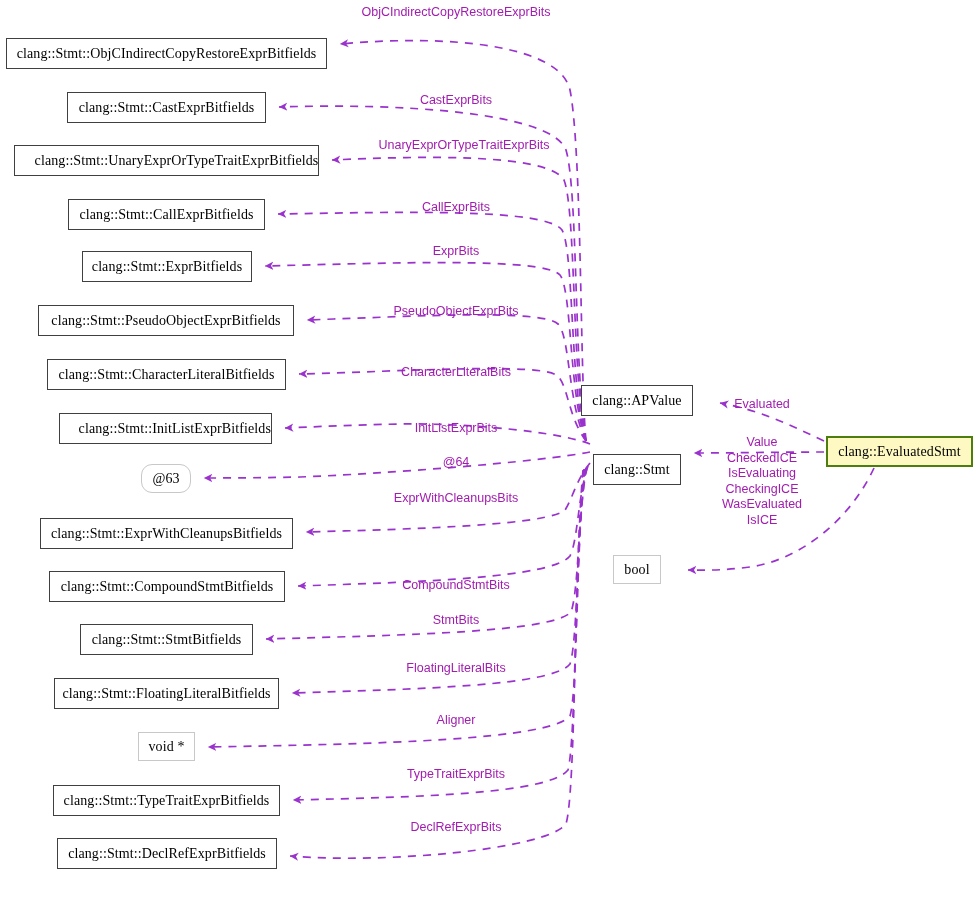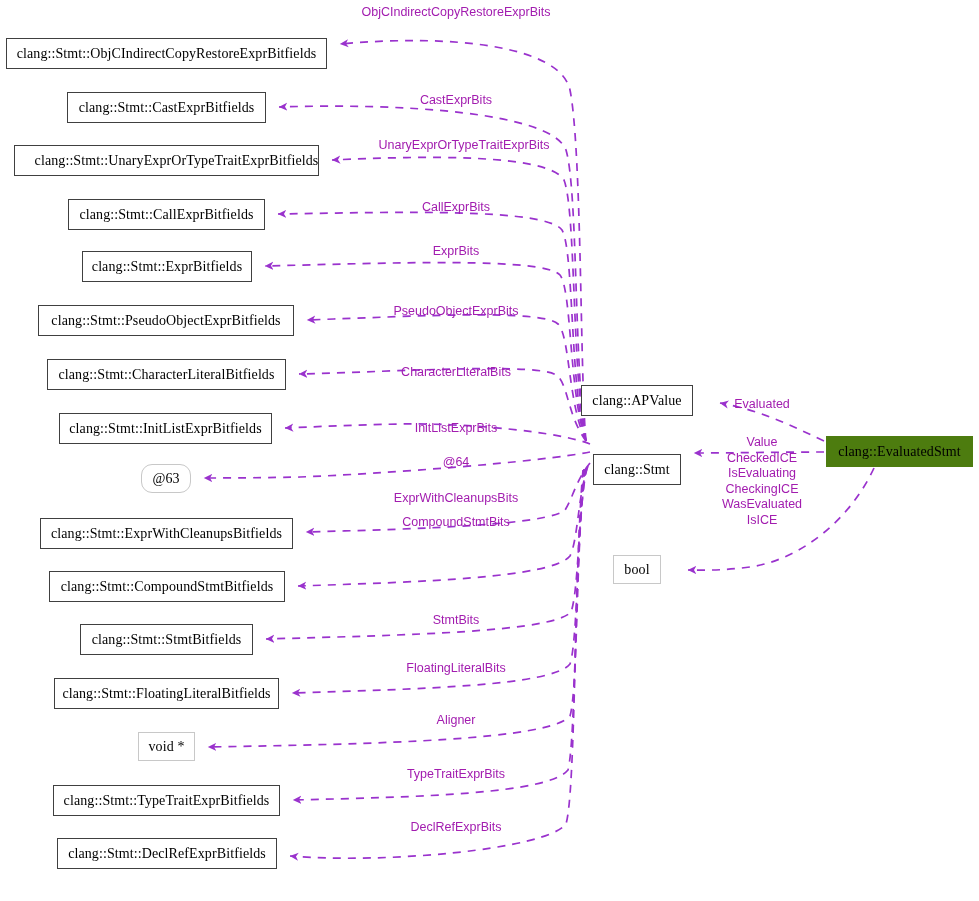--- a/index.html
+++ b/index.html
@@ -13,21 +13,21 @@
     background:#ffffff;
     border:1px solid #404040;
     font-size:14px;
     color:#000000;
     white-space:nowrap;
     line-height:1;
     letter-spacing:0.1px;
     font-family:Liberation Serif, serif;
   }
   .node.plain{border:1px solid #c8c8c8;}
-  .node.highlight{background:#4d7c0f;border:2px solid #4d7c0f;}
+  .node.highlight{background:#fef9c3;border:2px solid #4d7c0f;}
   .elabel{
     position:absolute;
     font-size:12.5px;
     color:#a21caf;
     white-space:nowrap;
     text-align:center;
     transform:translateX(-50%);
     line-height:15.5px;
   }
 </style>
@@ -100,21 +100,21 @@
       </div>
       <div class="node" style="left: 82px; top: 251px; width: 170px; height: 31px;">
         <span>clang::Stmt::ExprBitfields</span>
       </div>
       <div class="node" style="left: 38px; top: 305px; width: 256px; height: 31px;">
         <span>clang::Stmt::PseudoObjectExprBitfields</span>
       </div>
       <div class="node" style="left: 47px; top: 359px; width: 239px; height: 31px;">
         <span>clang::Stmt::CharacterLiteralBitfields</span>
       </div>
-      <div class="node" style="left: 59px; top: 413px; width: 213px; height: 31px;">
+      <div class="node" style="left: 59px; top: 413px; width: 213px; height: 31px; justify-content: flex-end;">
         <span>clang::Stmt::InitListExprBitfields</span>
       </div>
       <div class="node plain" style="left: 141px; top: 464px; width: 50px; height: 29px; border-radius: 11px;">
         <span>@63</span>
       </div>
       <div class="node" style="left: 40px; top: 518px; width: 253px; height: 31px;">
         <span>clang::Stmt::ExprWithCleanupsBitfields</span>
       </div>
       <div class="node" style="left: 49px; top: 571px; width: 236px; height: 31px;">
         <span>clang::Stmt::CompoundStmtBitfields</span>
@@ -152,21 +152,21 @@
       <div class="elabel" style="left: 456px; top: 5px;">ObjCIndirectCopyRestoreExprBits</div>
       <div class="elabel" style="left: 456px; top: 93px;">CastExprBits</div>
       <div class="elabel" style="left: 456px; top: 138px; margin-left: 8px;">UnaryExprOrTypeTraitExprBits</div>
       <div class="elabel" style="left: 456px; top: 200px;">CallExprBits</div>
       <div class="elabel" style="left: 456px; top: 244px;">ExprBits</div>
       <div class="elabel" style="left: 456px; top: 304px;">PseudoObjectExprBits</div>
       <div class="elabel" style="left: 456px; top: 365px;">CharacterLiteralBits</div>
       <div class="elabel" style="left: 456px; top: 421px;">InitListExprBits</div>
       <div class="elabel" style="left: 456px; top: 455px;">@64</div>
       <div class="elabel" style="left: 456px; top: 491px;">ExprWithCleanupsBits</div>
-      <div class="elabel" style="left: 456px; top: 515px;">CompoundStmtBits</div>
+      <div class="elabel" style="left: 456px; top: 578px;">CompoundStmtBits</div>
       <div class="elabel" style="left: 456px; top: 613px;">StmtBits</div>
       <div class="elabel" style="left: 456px; top: 661px;">FloatingLiteralBits</div>
       <div class="elabel" style="left: 456px; top: 713px;">Aligner</div>
       <div class="elabel" style="left: 456px; top: 767px;">TypeTraitExprBits</div>
       <div class="elabel" style="left: 456px; top: 820px;">DeclRefExprBits</div>
       <div class="elabel" style="left: 762px; top: 397px;">Evaluated</div>
       <div class="elabel" style="left: 762px; top: 435px;">Value<br>CheckedICE<br>IsEvaluating<br>CheckingICE<br>WasEvaluated<br>IsICE</div>
     </div>
 
 </div>

